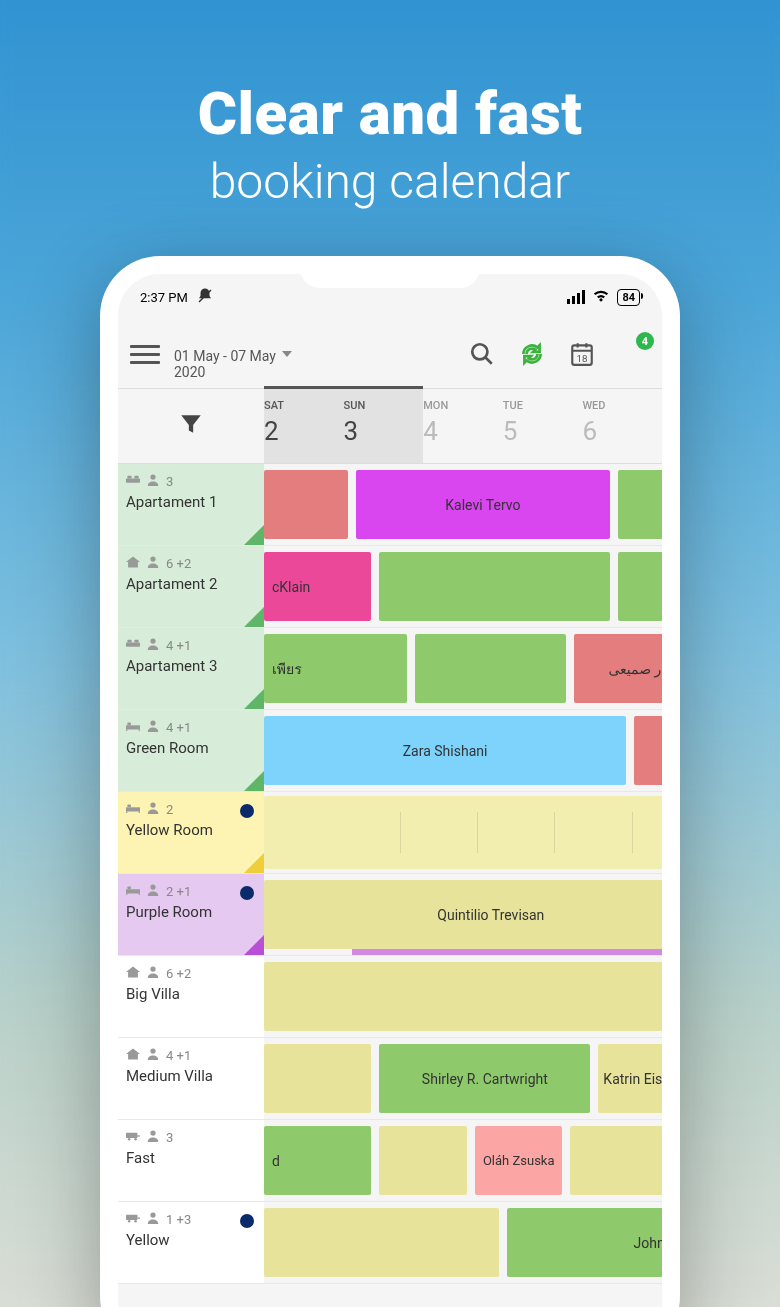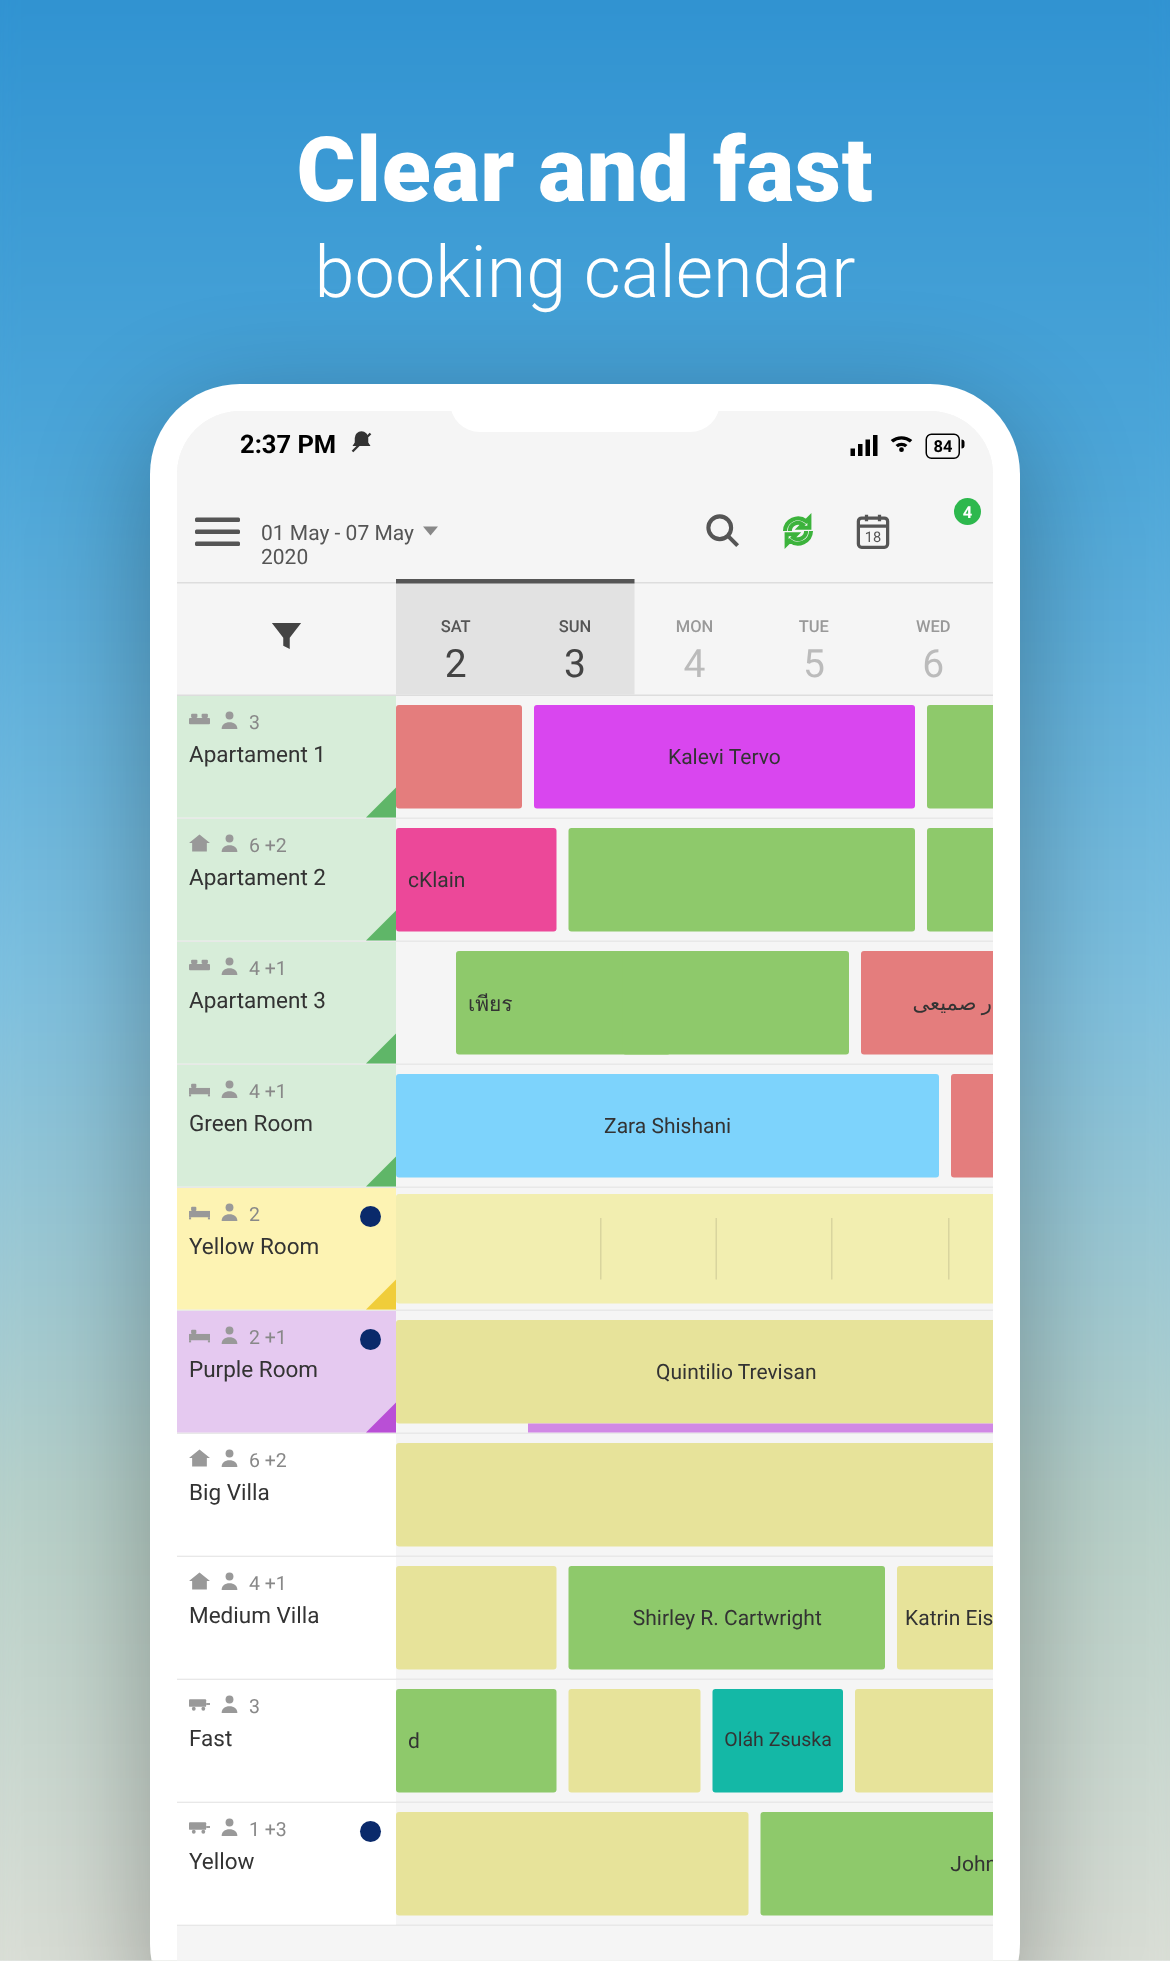--- a/index.html
+++ b/index.html
@@ -55,21 +55,21 @@
   border-top-right-radius: 42px;
 }
 .status-bar {
   height: 46px;
   display: flex;
   justify-content: space-between;
   align-items: center;
   padding: 0 22px;
   background: #f5f5f5;
 }
-.status-left { display: flex; align-items: center; gap: 8px; font-size: 17px; font-weight: 700; margin-left: 20px; }
+.status-left { display: flex; align-items: center; gap: 8px; font-size: 13px; font-weight: 400; }
 .status-right { display: flex; align-items: center; gap: 6px; }
 .mute-icon { width: 18px; height: 18px; }
 .signal { display: flex; align-items: flex-end; gap: 2px; }
 .signal span { width: 3px; background: #000; }
 .signal span:nth-child(1){height:5px}.signal span:nth-child(2){height:8px}.signal span:nth-child(3){height:11px}.signal span:nth-child(4){height:14px}
 .wifi-icon { width: 20px; height: 16px; }
 .battery { border: 1.5px solid #000; border-radius: 4px; padding: 1px 4px; font-size: 11px; font-weight: 700; position: relative; }
 .battery::after { content:''; position:absolute; right:-4px; top:3px; width:2px; height:6px; background:#000; border-radius:0 2px 2px 0; }
 
 .app-header {
@@ -89,21 +89,21 @@
 .date-wrap { display: flex; align-items: center; }
 .spacer { flex: 1; }
 .icon-btn { width: 36px; height: 36px; display: flex; align-items: center; justify-content: center; cursor: pointer; }
 .search-icon svg, .sync-icon svg, .cal-icon svg, .bell-icon svg { width: 26px; height: 26px; }
 .bell-wrap { position: relative; }
 .badge { position: absolute; top: -4px; right: -4px; background: #2db84d; color: #fff; border-radius: 50%; width: 18px; height: 18px; font-size: 11px; font-weight: 700; display: flex; align-items: center; justify-content: center; }
 
 .days-row { display: flex; background: #f5f5f5; height: 76px; border-bottom: 1px solid #ddd; border-top: 1px solid #ddd; }
 .filter-cell { width: 146px; flex: 0 0 146px; display: flex; align-items: center; justify-content: center; }
 .filter-icon svg { width: 26px; height: 26px; fill: #444; }
-.day-cell { flex: 1; text-align: center; padding-top: 22px; }
+.day-cell { flex: 1; padding-top: 10px; }
 .day-cell.active { background: #e2e2e2; }
 .day-cell.highlight { position: relative; }
 .day-cell.highlight::before { content:''; position:absolute; top:-3px; left:0; right:0; height:3px; background:#555; }
 .day-label { font-size: 11px; color: #999; font-weight: 500; }
 .day-cell.active .day-label { color: #555; }
 .day-num { font-size: 26px; color: #bbb; margin-top: 4px; }
 .day-cell.active .day-num { color: #444; }
 
 .grid { position: relative; }
 .room-row { display: flex; height: 82px; border-bottom: 1px solid #e8e8e8; position: relative; }
@@ -296,21 +296,21 @@
                   <circle cx="7" cy="4" r="3.5"></circle>
                   <path d="M0 16c0-4 3-6 7-6s7 2 7 6z"></path>
                 </svg></span>
       <span>4 +1</span>
     </div>
     <div class="room-name">Apartament 3</div>
     <div class="room-corner green"></div>
 
   </div>
           <div class="bookings">
-            <div class="booking" style="background: rgb(142, 201, 107); left: 0%; width: 36%; justify-content: flex-start; padding-left: 8px; margin-left: 40px;">เพียร</div>
+            <div class="booking" style="background: rgb(142, 201, 107); left: 0%; width: 36%; justify-content: flex-start; padding-left: 8px;">เพียร</div>
             <div class="booking" style="background: rgb(142, 201, 107); left: 38%; width: 38%;"></div>
             <div class="booking" style="background: rgb(228, 125, 125); left: 78%; width: 36%;">مهيار صمیعی</div>
           </div>
         </div>
         <div class="room-row">
           <div class="room-cell green">
     <div class="room-meta">
       <span><svg viewBox="0 0 20 14">
                   <rect x="0" y="6" width="20" height="6"></rect>
                   <rect x="2" y="2" width="5" height="4" rx="1"></rect>
@@ -438,21 +438,21 @@
                   <path d="M0 16c0-4 3-6 7-6s7 2 7 6z"></path>
                 </svg></span>
       <span>3</span>
     </div>
     <div class="room-name">Fast</div>
 
   </div>
           <div class="bookings">
             <div class="booking" style="background: rgb(142, 201, 107); left: 0%; width: 27%; justify-content: flex-start; padding-left: 8px;">d</div>
             <div class="booking" style="background: rgb(231, 227, 154); left: 29%; width: 22%;"></div>
-            <div class="booking" style="background: #14b8a6; left: 53%; width: 22%; white-space: normal; text-align: center; line-height: 1.2; font-size: 13px;">Oláh Zsuska</div>
+            <div class="booking" style="background: #fca5a5; left: 53%; width: 22%; white-space: normal; text-align: center; line-height: 1.2; font-size: 13px;">Oláh Zsuska</div>
             <div class="booking" style="background: rgb(231, 227, 154); left: 77%; width: 37%;"></div>
           </div>
         </div>
         <div class="room-row">
           <div class="room-cell white">
     <div class="room-meta">
       <span><svg viewBox="0 0 22 14">
                   <rect x="0" y="2" width="18" height="8" rx="1"></rect>
                   <circle cx="5" cy="12" r="2"></circle>
                   <circle cx="15" cy="12" r="2"></circle>

